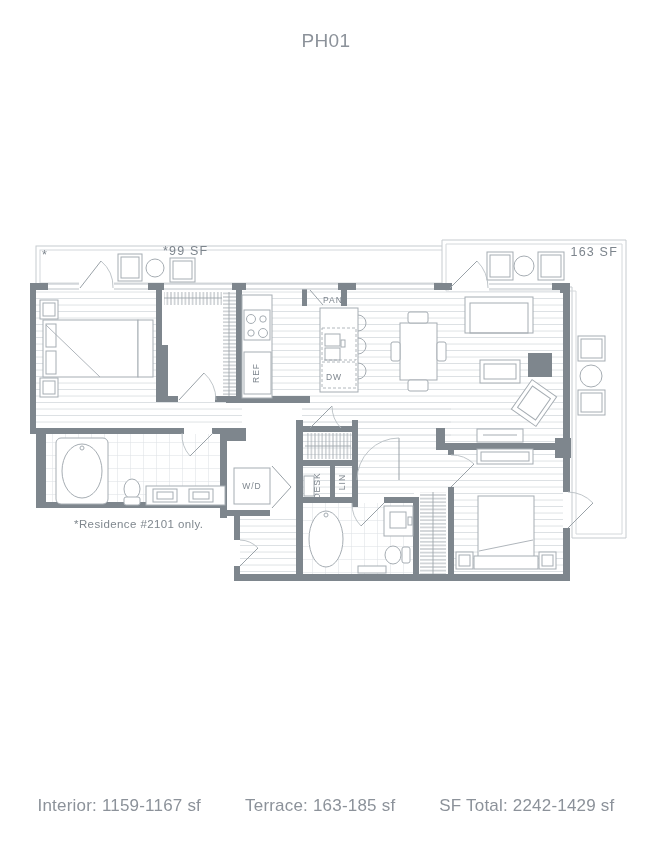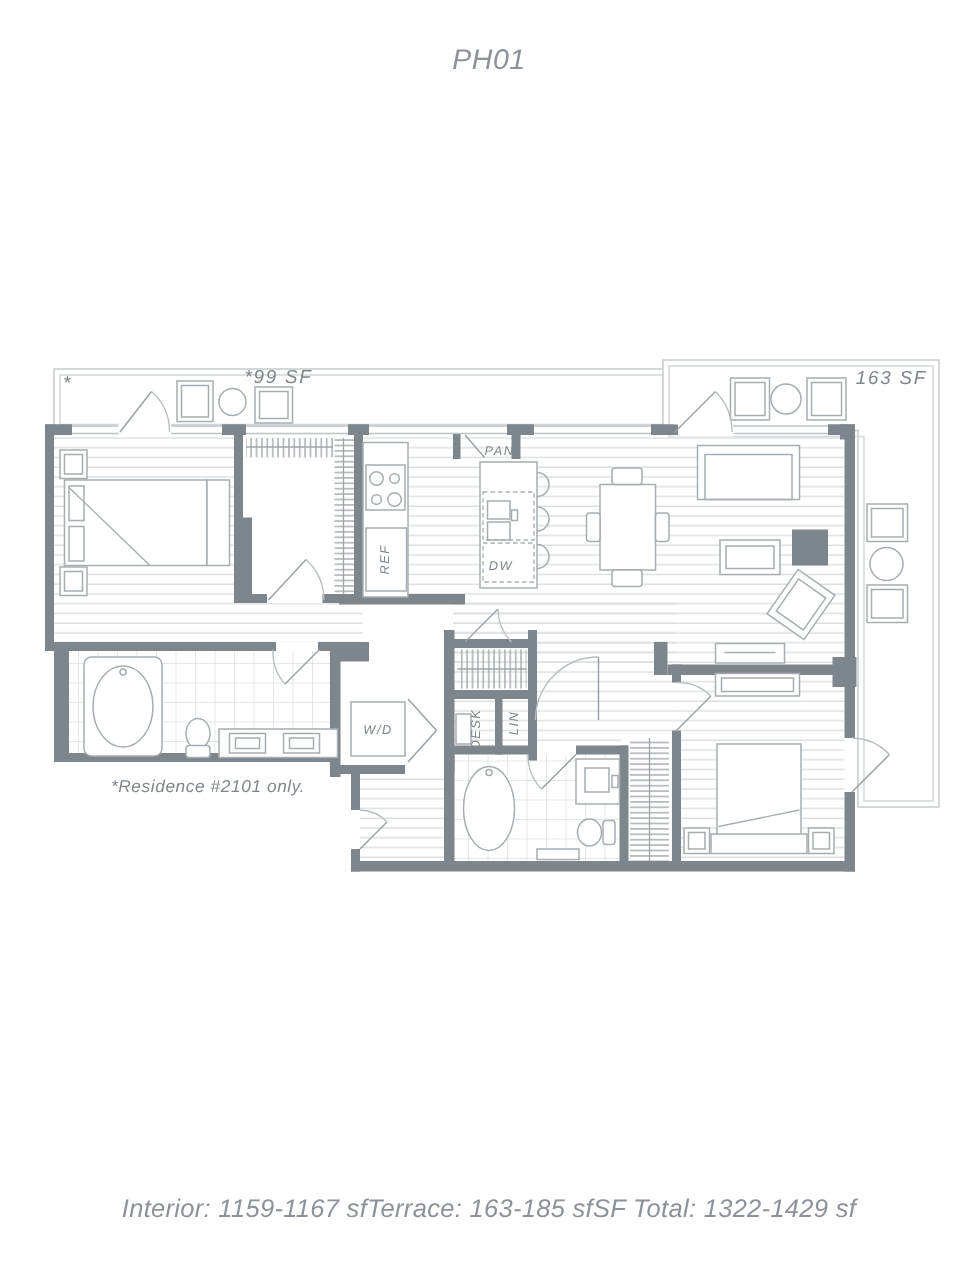--- a/index.html
+++ b/index.html
@@ -1,21 +1,21 @@
 <!DOCTYPE html>
 <html><head>
 <meta charset="utf-8">
 <style>
   html,body{margin:0;padding:0;background:#fff;}
   #page{position:relative;width:652px;height:844px;background:#fff;overflow:hidden;
-        font-family:"Liberation Sans",sans-serif;font-style:italic;}
+        font-family:"Liberation Sans",sans-serif;}
   #title{position:absolute;top:30px;left:0;width:100%;display:flex;justify-content:center;
          gap:30px;font-size:19px;color:#8c929a;letter-spacing:.4px;}
   #footer{position:absolute;bottom:28px;left:0;width:100%;display:flex;justify-content:center;
-          font-size:17px;color:#8c929a;letter-spacing:.2px;white-space:nowrap;}
+          gap:44px;font-size:17px;color:#8c929a;letter-spacing:.2px;white-space:nowrap;}
   svg{position:absolute;left:0;top:0;}
   .w{fill:#7e868d;}
   .f{fill:#fff;stroke:#a6adb3;stroke-width:1;}
   .fn{fill:none;stroke:#a6adb3;stroke-width:1;}
   .dash{fill:none;stroke:#a9b0b6;stroke-width:.9;stroke-dasharray:3 2;}
   .arc{fill:none;stroke:#b8bec3;stroke-width:.9;}
   .leaf{stroke:#9aa2a8;stroke-width:1;}
   .rod{stroke:#9fa7ad;stroke-width:.9;}
   .tout{fill:#fff;stroke:#c6cbcf;stroke-width:1;}
   .tin{fill:none;stroke:#d4d8db;stroke-width:1;}
@@ -293,16 +293,16 @@
       <line class="leaf" x1="450" y1="288" x2="477" y2="261"></line>
       <path class="arc" d="M488 288 A38 38 0 0 0 477 261"></path>
     </g>
 
     <text class="note" x="74" y="528">*Residence #2101 only.</text>
   </svg>
 
   <div id="footer">
     <span>Interior: 1159-1167 sf</span>
     <span>Terrace: 163-185 sf</span>
-    <span>SF Total: 1322-1429 sf</span>
+    <span>SF Total: 2242-1429 sf</span>
   </div>
 
 </div>
 
 </body></html>

